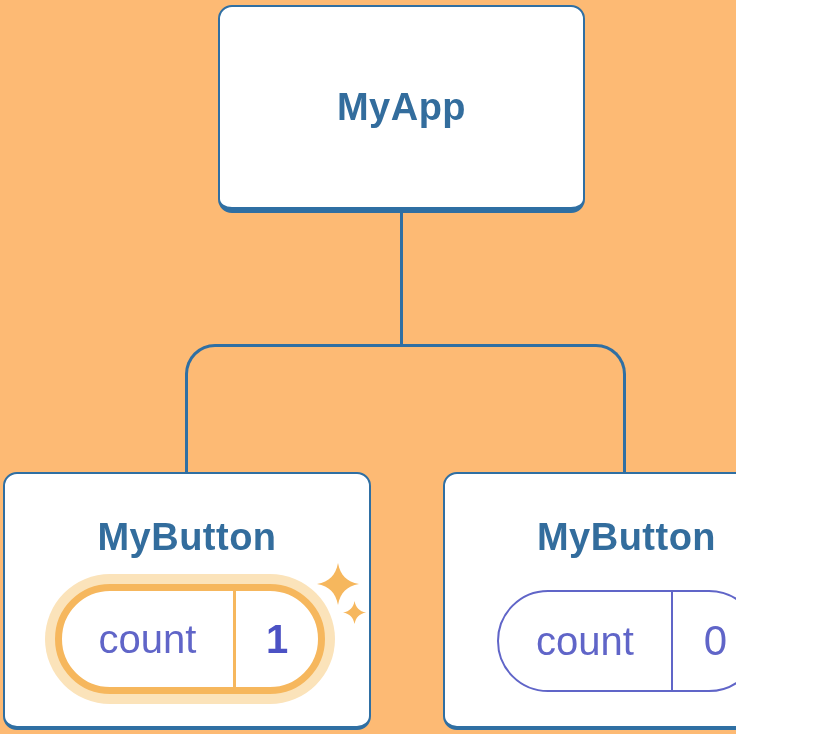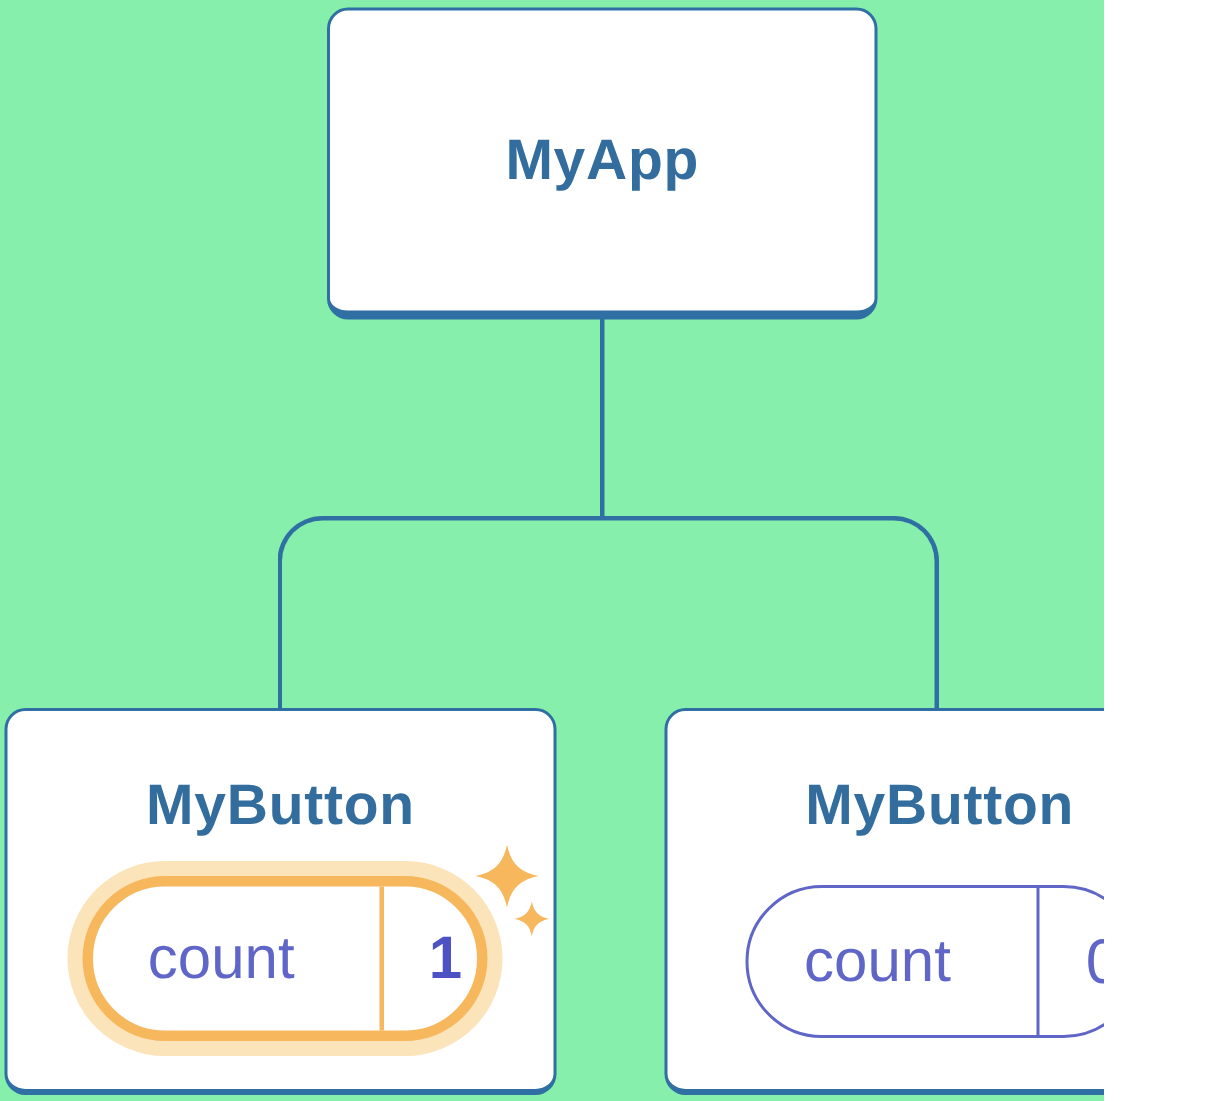--- a/index.html
+++ b/index.html
@@ -1,20 +1,20 @@
 <!DOCTYPE html>
 <html><head>
 <meta charset="utf-8">
 <style>
   html, body { margin: 0; padding: 0; }
   .stage {
     position: relative;
     width: 736px;
     height: 734px;
-    background: #86efac;
+    background: #fdba74;
     font-family: "Liberation Sans", sans-serif;
     overflow: hidden;
   }
   .node {
     position: absolute;
     background: #ffffff;
     border: 2px solid #2F6FA3;
     border-radius: 14px;
     box-sizing: border-box;
   }
@@ -59,21 +59,20 @@
     text-align: center;
   }
   .pill {
     position: absolute;
     display: flex;
     align-items: stretch;
     box-sizing: border-box;
     border-radius: 999px;
     background: #ffffff;
     overflow: hidden;
-    gap: 20px;
   }
   .pill-highlighted {
     left: 50px; top: 110px;
     width: 270px; height: 110px;
     border: 7px solid #F6B75D;
     box-shadow: 0 0 0 10px #FBE3BA;
     overflow: visible;
   }
   .pill-plain {
     left: 52px; top: 116px;

